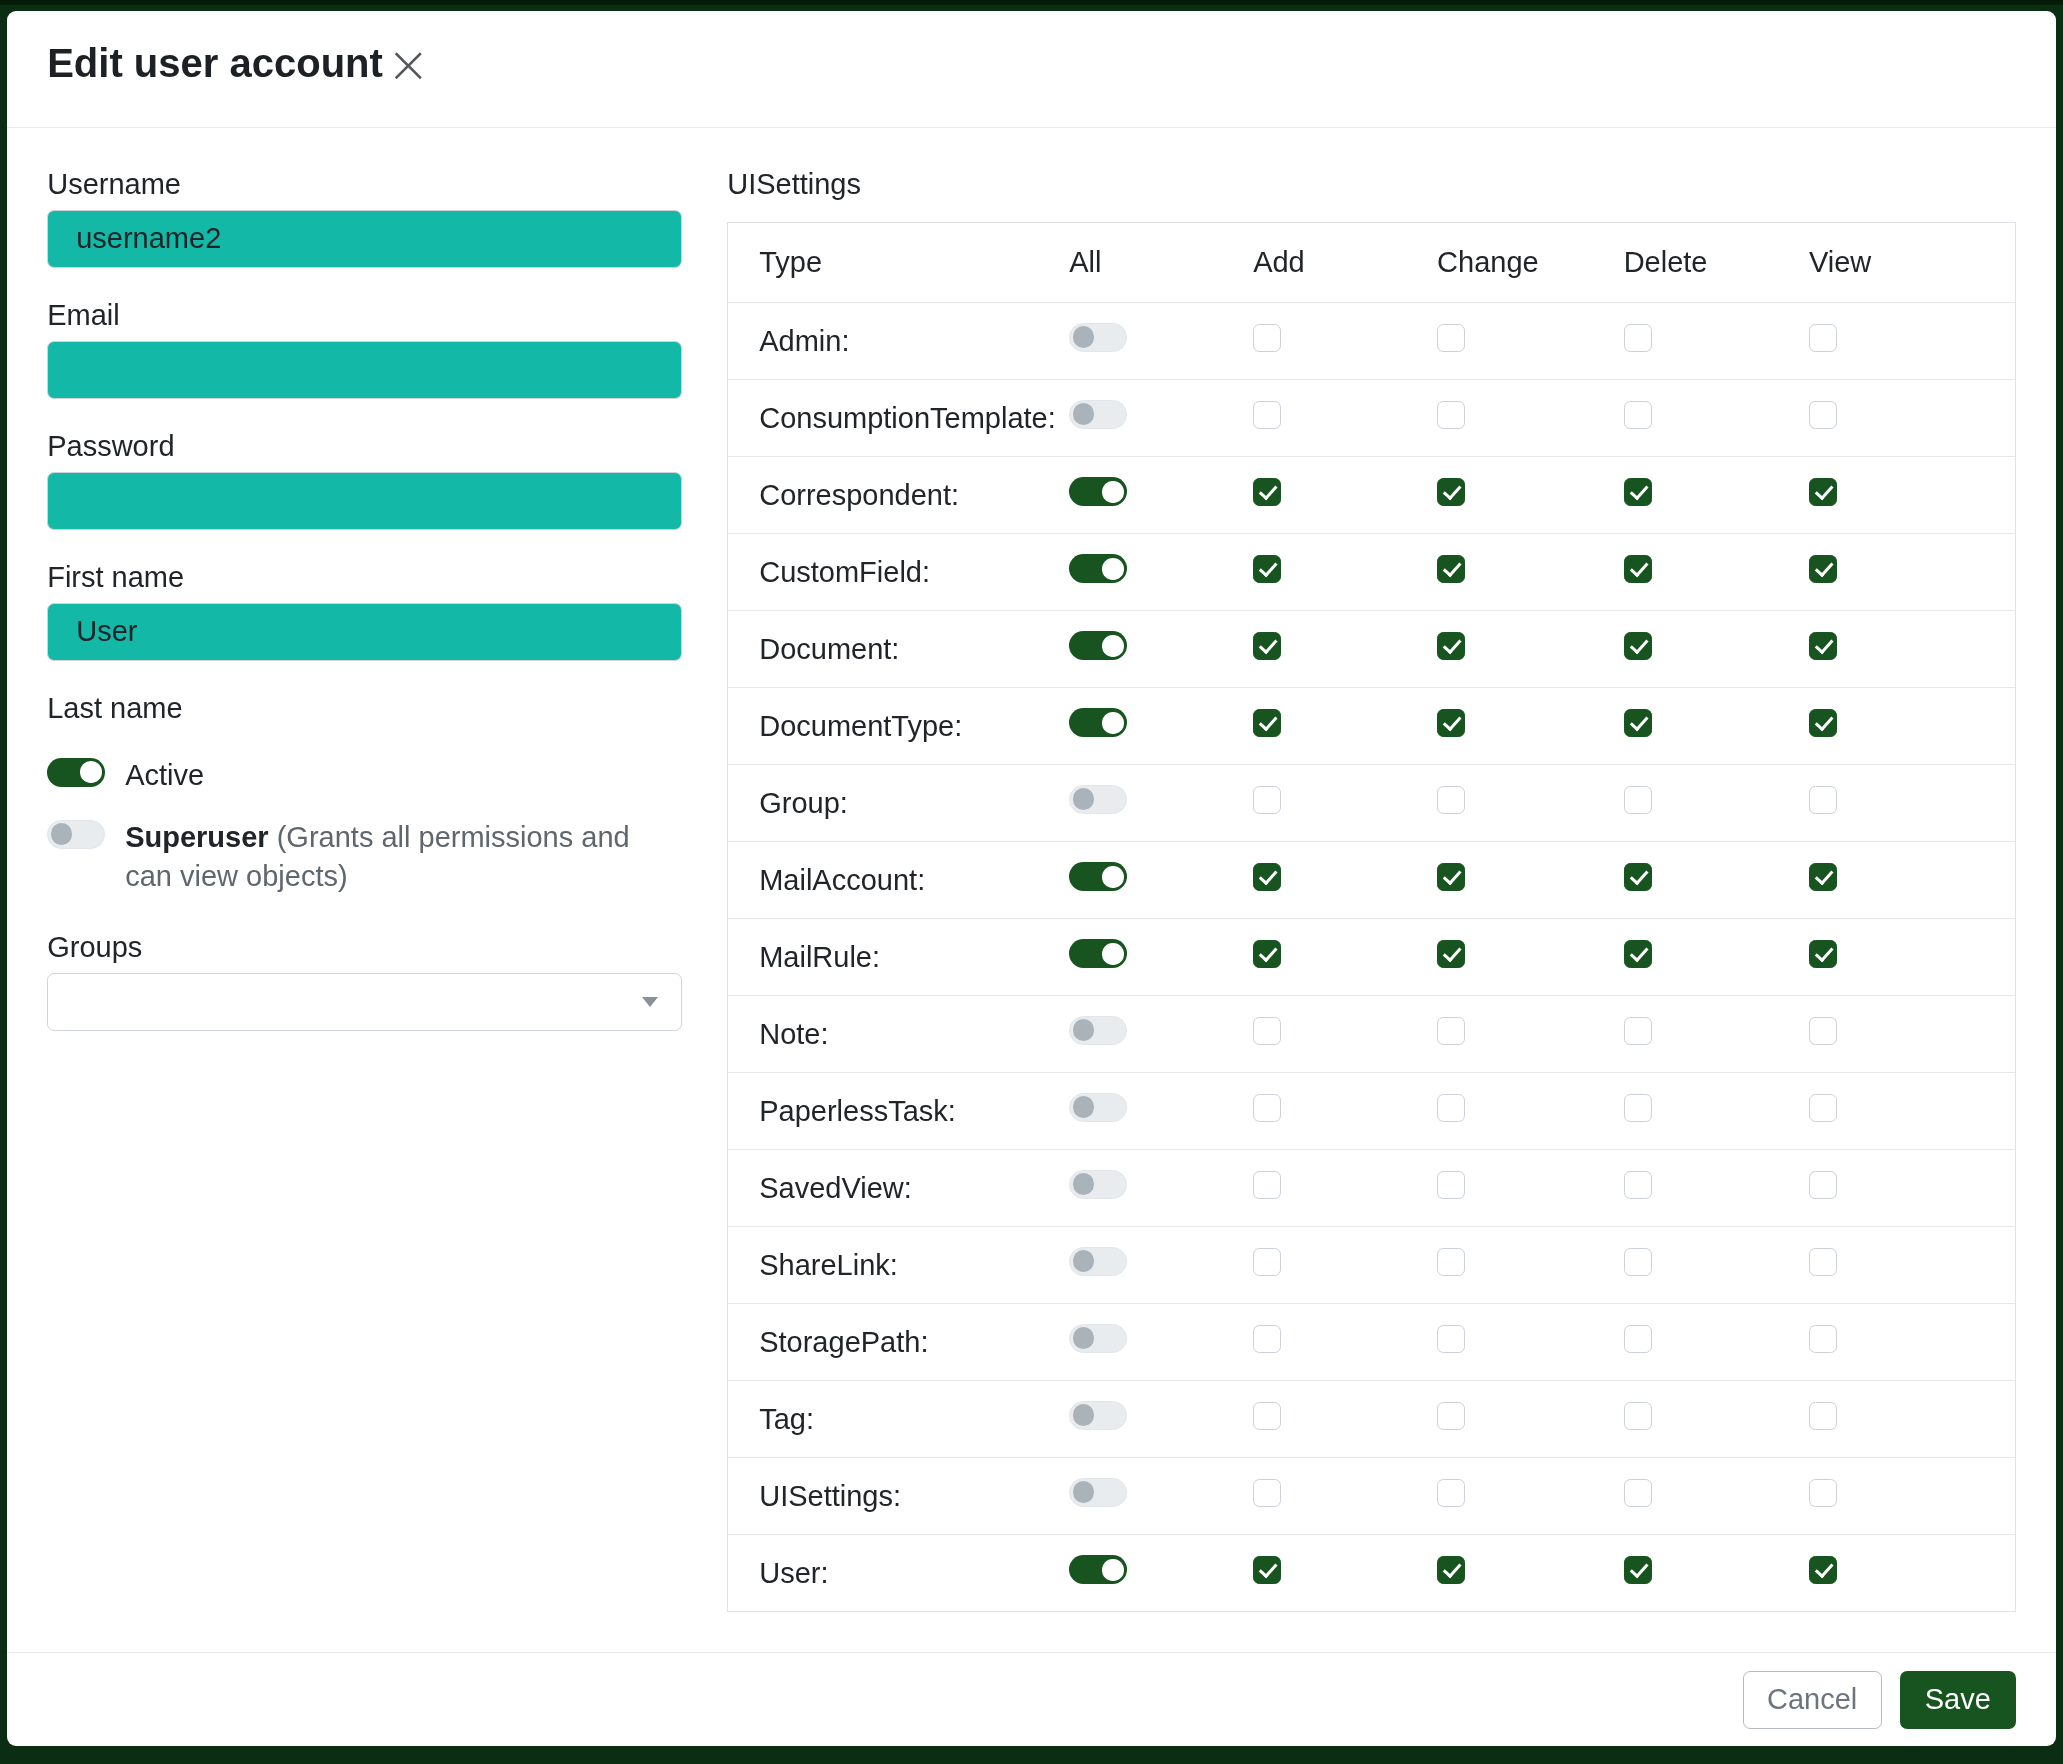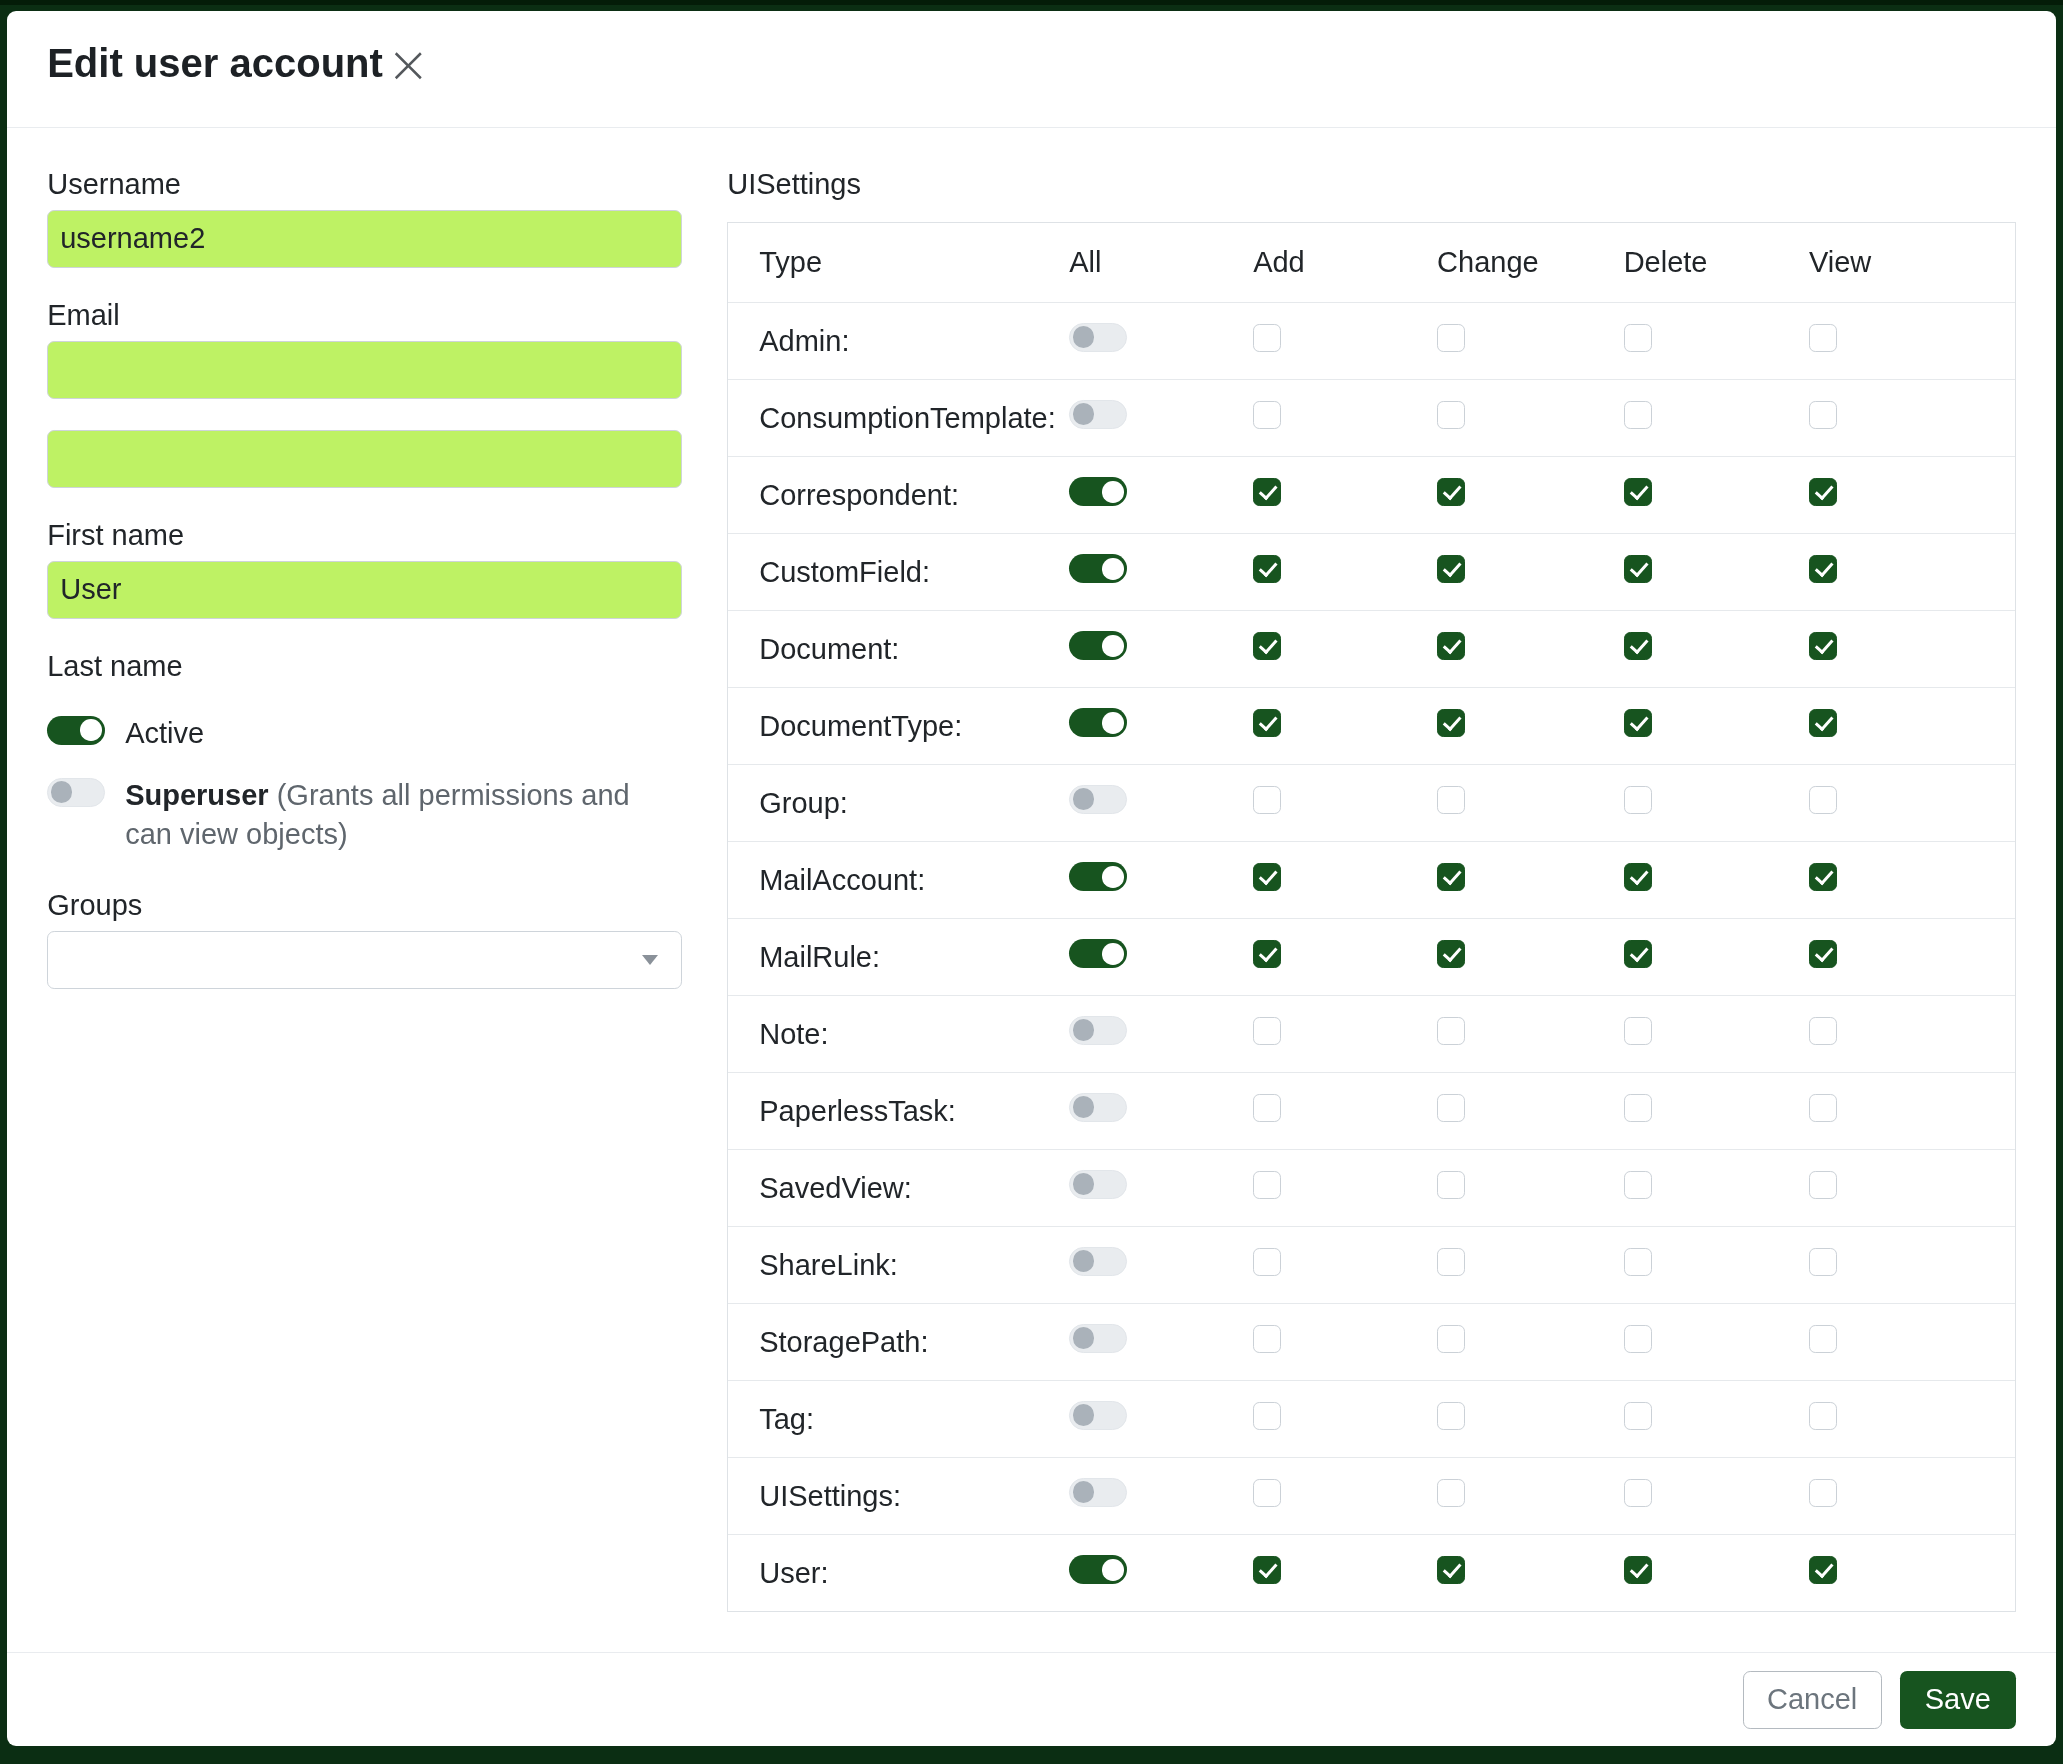--- a/index.html
+++ b/index.html
@@ -49,22 +49,22 @@
     padding: 40px 40px 0 40px; overflow: hidden;
   }
   .left-col { width: 635px; flex: none; }
   .right-col { flex: 1 1 auto; min-width: 0; }
 
   .form-group { margin-bottom: 31px; }
   .form-label { display: block; font-size: 29px; margin-bottom: 9px; color: var(--text); }
   .text-input {
     width: 100%; height: 58px;
     border: 1.8px solid #ced4da; border-radius: 7.2px;
-    padding: 0 12px; font-size: 29px; color: var(--text);
-    font-family: inherit; background: #bef264; outline: none;
+    padding: 0 28px; font-size: 29px; color: var(--text);
+    font-family: inherit; background: #14b8a6; outline: none;
   }
   .select-box {
     position: relative; width: 100%; height: 58px;
     border: 1.8px solid #ced4da; border-radius: 7.2px; background: #fff;
     cursor: pointer;
   }
   .select-caret {
     position: absolute; right: 23.4px; top: 50%; margin-top: -4.5px;
     width: 0; height: 0;
     border-left: 8px solid transparent; border-right: 8px solid transparent;
@@ -149,20 +149,21 @@
         <label class="form-label">Username</label>
         <input class="text-input" type="text" value="username2" style="">
       </div>
 
       <div class="form-group">
         <label class="form-label">Email</label>
         <input class="text-input" type="text" value="" style="">
       </div>
 
       <div class="form-group">
+        <label class="form-label">Password</label>
         <input class="text-input" type="password" value="" style="">
       </div>
 
       <div class="form-group">
         <label class="form-label">First name</label>
         <input class="text-input" type="text" value="User" style="">
       </div>
 
       <div class="form-group">
         <label class="form-label">Last name</label>

